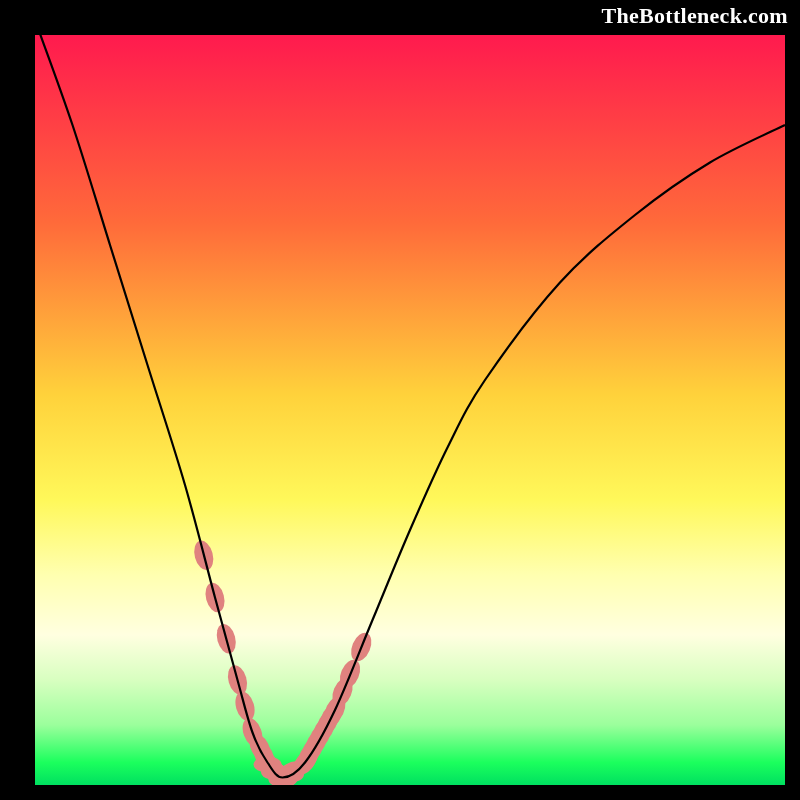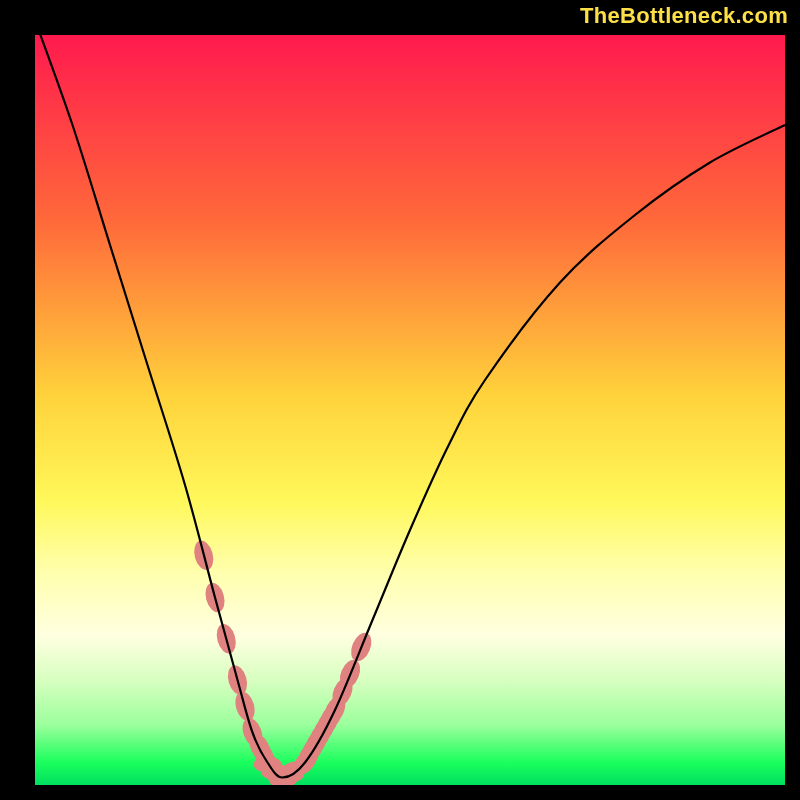--- a/index.html
+++ b/index.html
@@ -32,25 +32,26 @@
       #ffffe0 80%,
       #d8ffc0 86%,
       #9bff9c 92%,
       #1bff5d 97%,
       #00e060 100%);
   }
   .watermark {
     position: absolute;
     top: 3px;
     right: 12px;
-    color: #fde047;
+    color: #ffffff;
     font-size: 22px;
     font-weight: 600;
     letter-spacing: 0.3px;
     user-select: none;
+    font-family: Liberation Serif, serif;
   }
   svg.overlay {
     position: absolute;
     left: 0;
     top: 0;
     width: 750px;
     height: 750px;
   }
 </style>
 </head>

